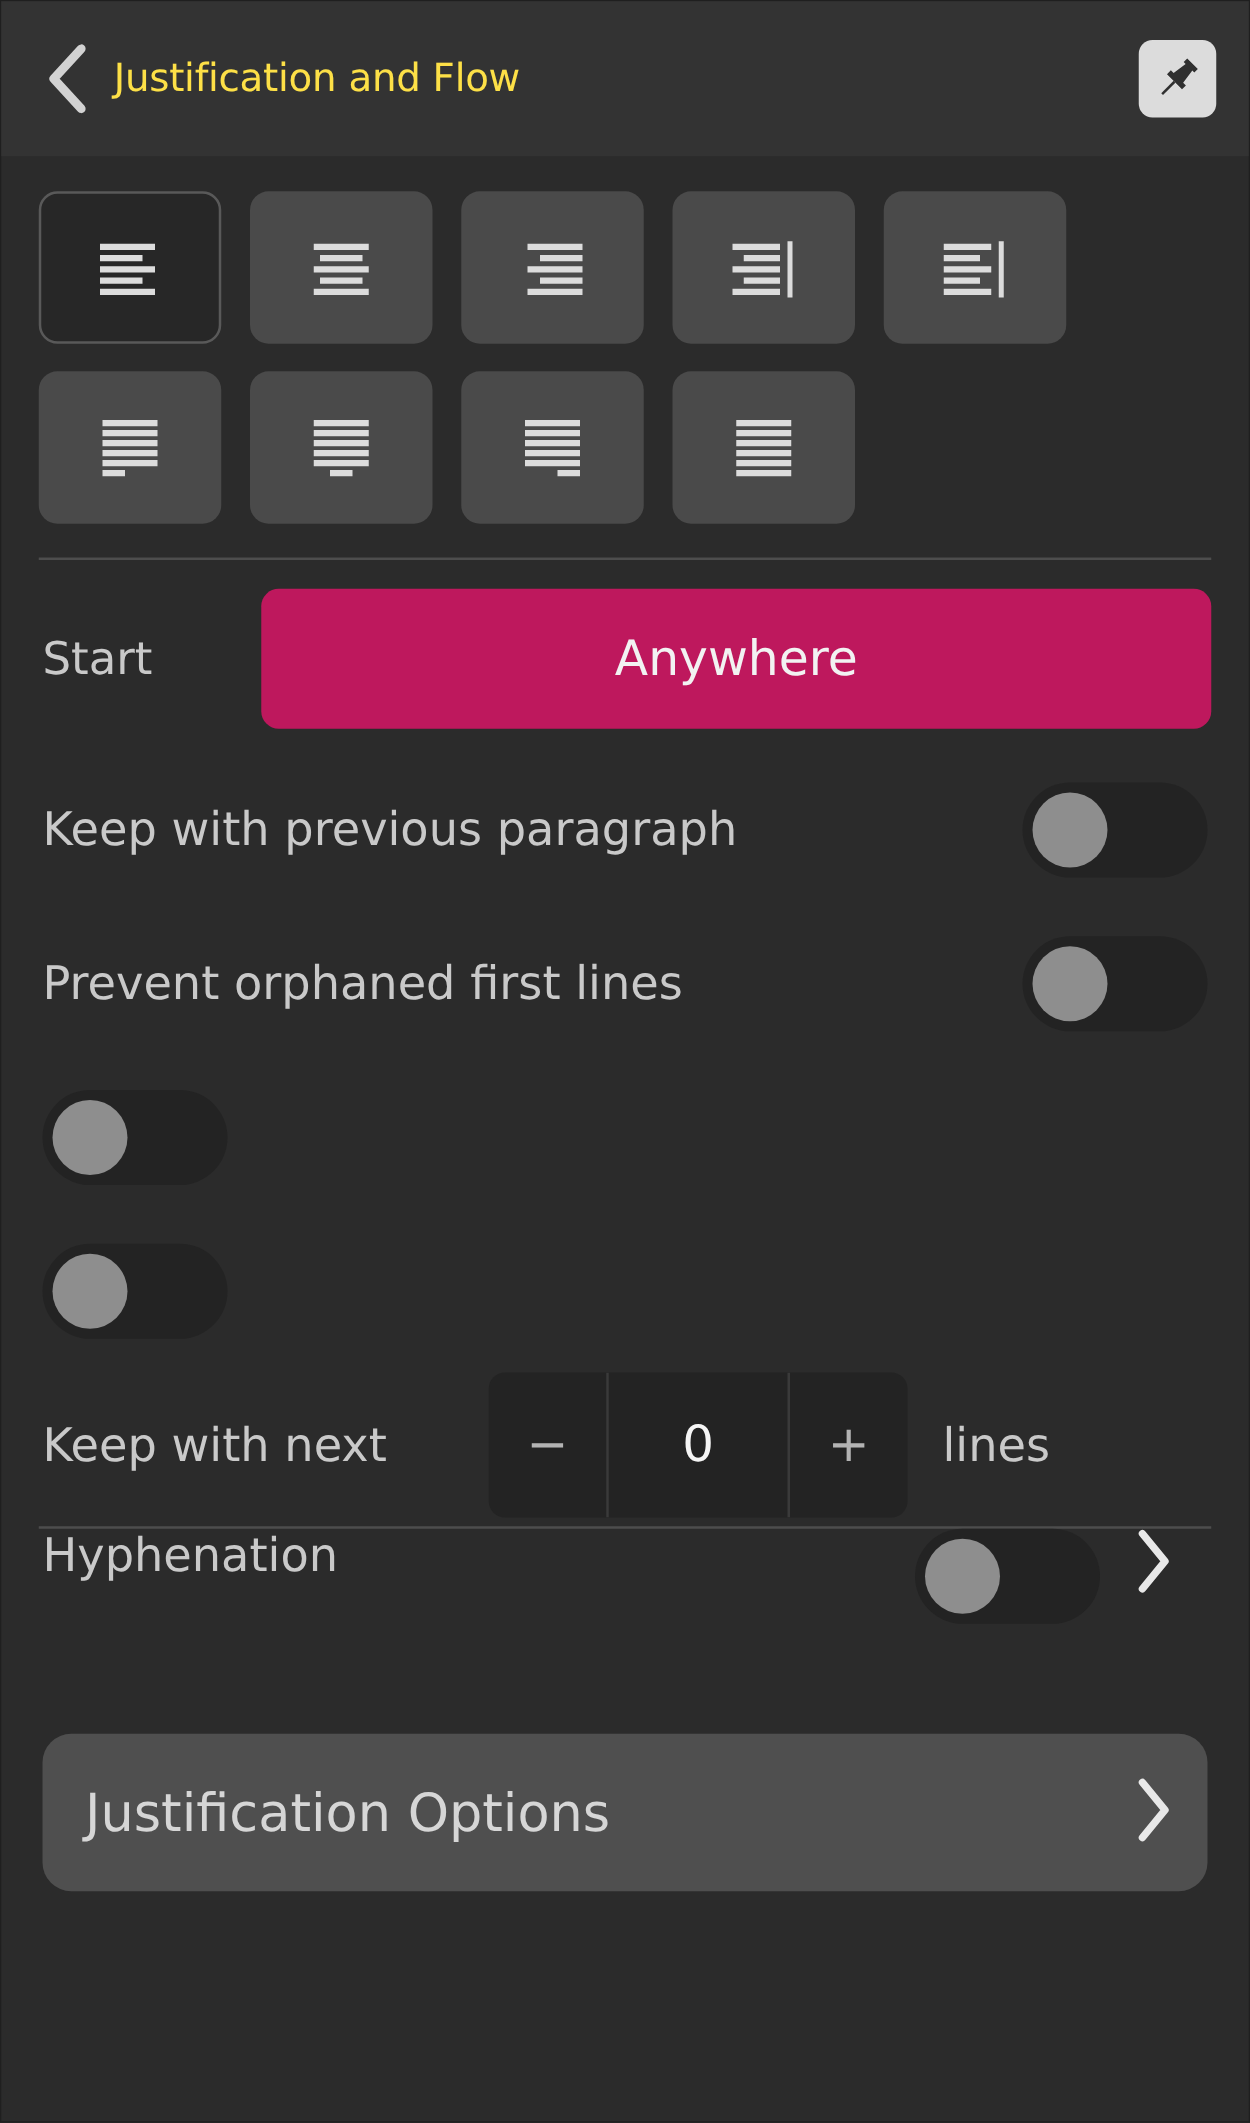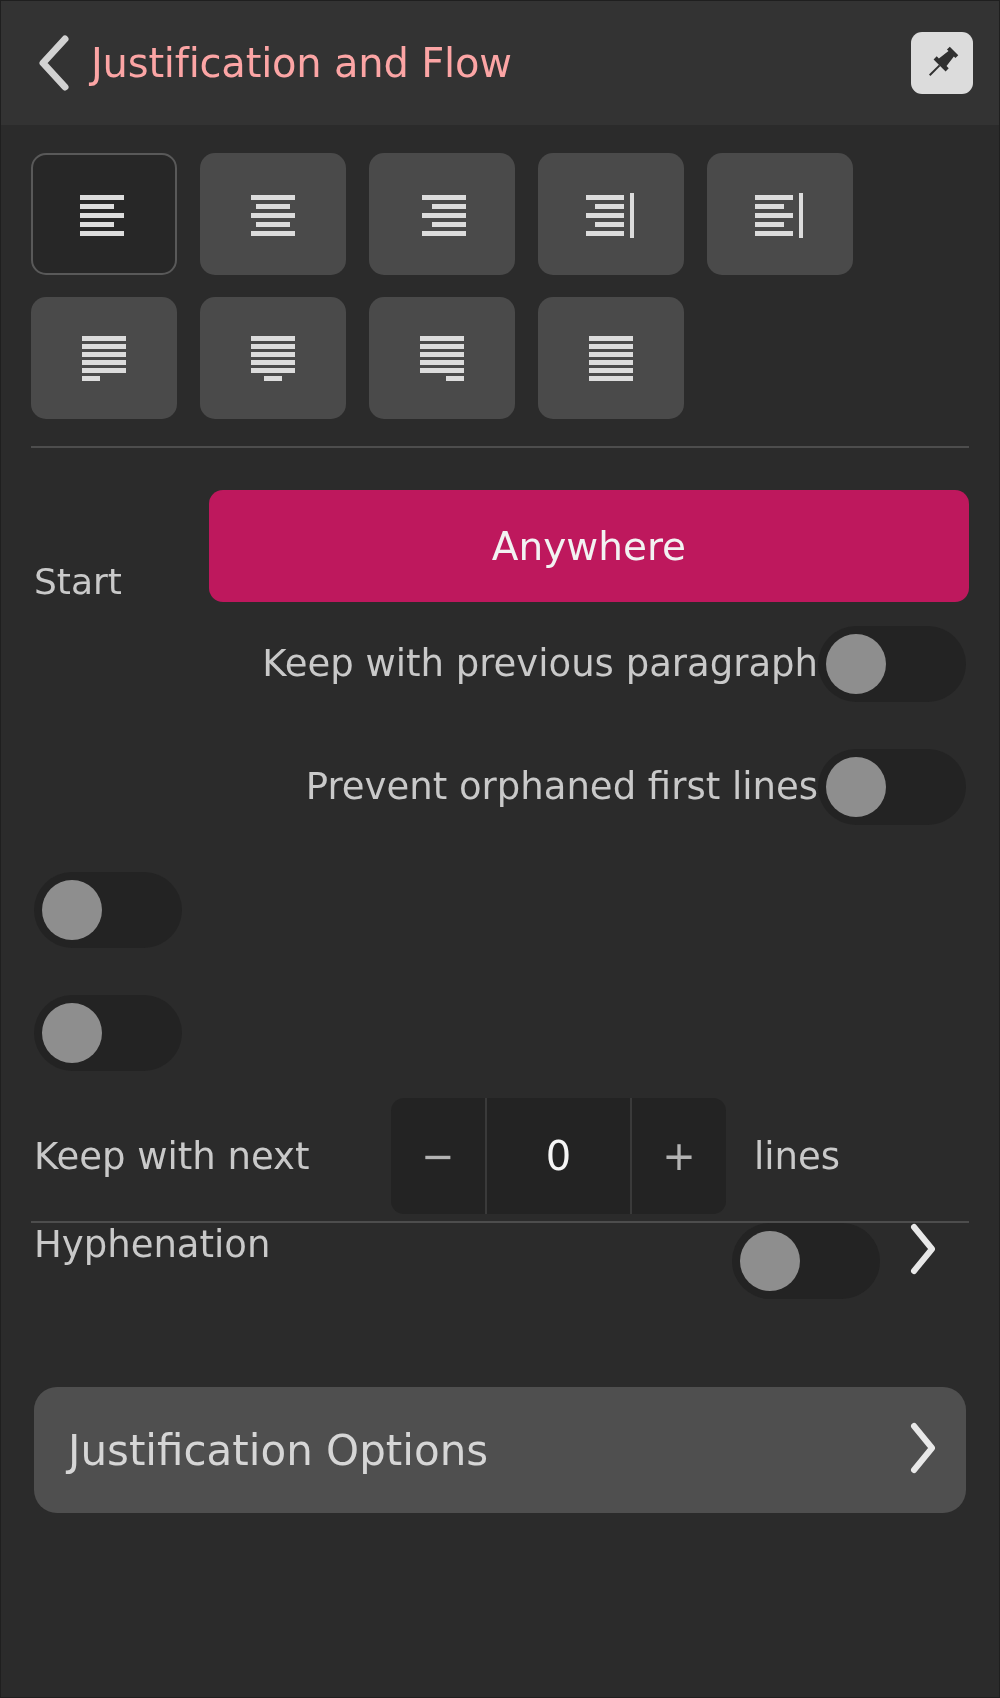--- a/index.html
+++ b/index.html
@@ -39,22 +39,22 @@
     width: 46px;
     height: 66px;
     display: flex;
     align-items: center;
     justify-content: center;
     flex: 0 0 auto;
     cursor: pointer;
   }
   .back-btn svg { display:block; }
   .header-title {
-    font-size: 40px;
-    color: #fca5a5;
+    font-size: 31px;
+    color: #fde047;
     letter-spacing: -0.2px;
     margin-left: 14px;
     white-space: nowrap;
     flex: 1 1 auto;
   }
   .pin-btn {
     width: 62px;
     height: 62px;
     border-radius: 11px;
     background: #dcdcdc;
@@ -104,21 +104,21 @@
     height: 2px;
     background: #4d4d4d;
     margin: 0 30px;
   }
   .divider.d1 { margin-top: 27px; }
   .divider.d2 { margin-top: 3px; }
 
   
   .start-row {
     display: flex;
-    align-items: flex-end;
+    align-items: center;
     height: 150px;
     padding: 0 30px 0 33px;
     box-sizing: border-box;
     margin-top: 4px;
   }
   .row-label {
     font-size: 36px;
     color: #c9c9c9;
     white-space: nowrap;
   }
@@ -138,21 +138,20 @@
     color: #f2f2f2;
   }
 
   
   .toggle-row {
     display: flex;
     align-items: center;
     height: 123px;
     padding: 0 33px;
     box-sizing: border-box;
-    text-align: right;
   }
   .toggle-row .row-label { flex: 1 1 auto; font-size: 37px; }
   .switch {
     width: 148px;
     height: 76px;
     border-radius: 38px;
     background: #232323;
     position: relative;
     flex: 0 0 auto;
     cursor: pointer;

